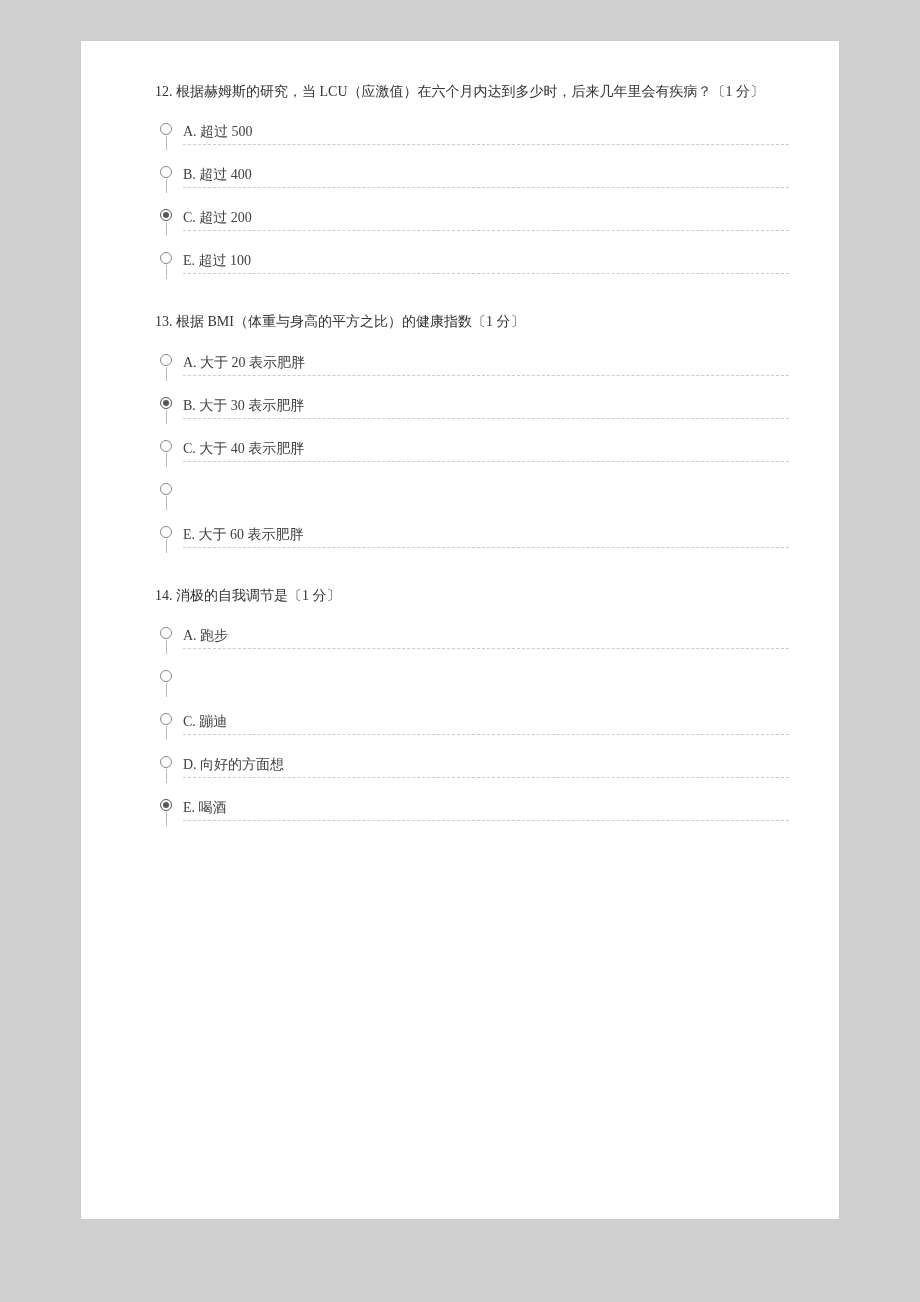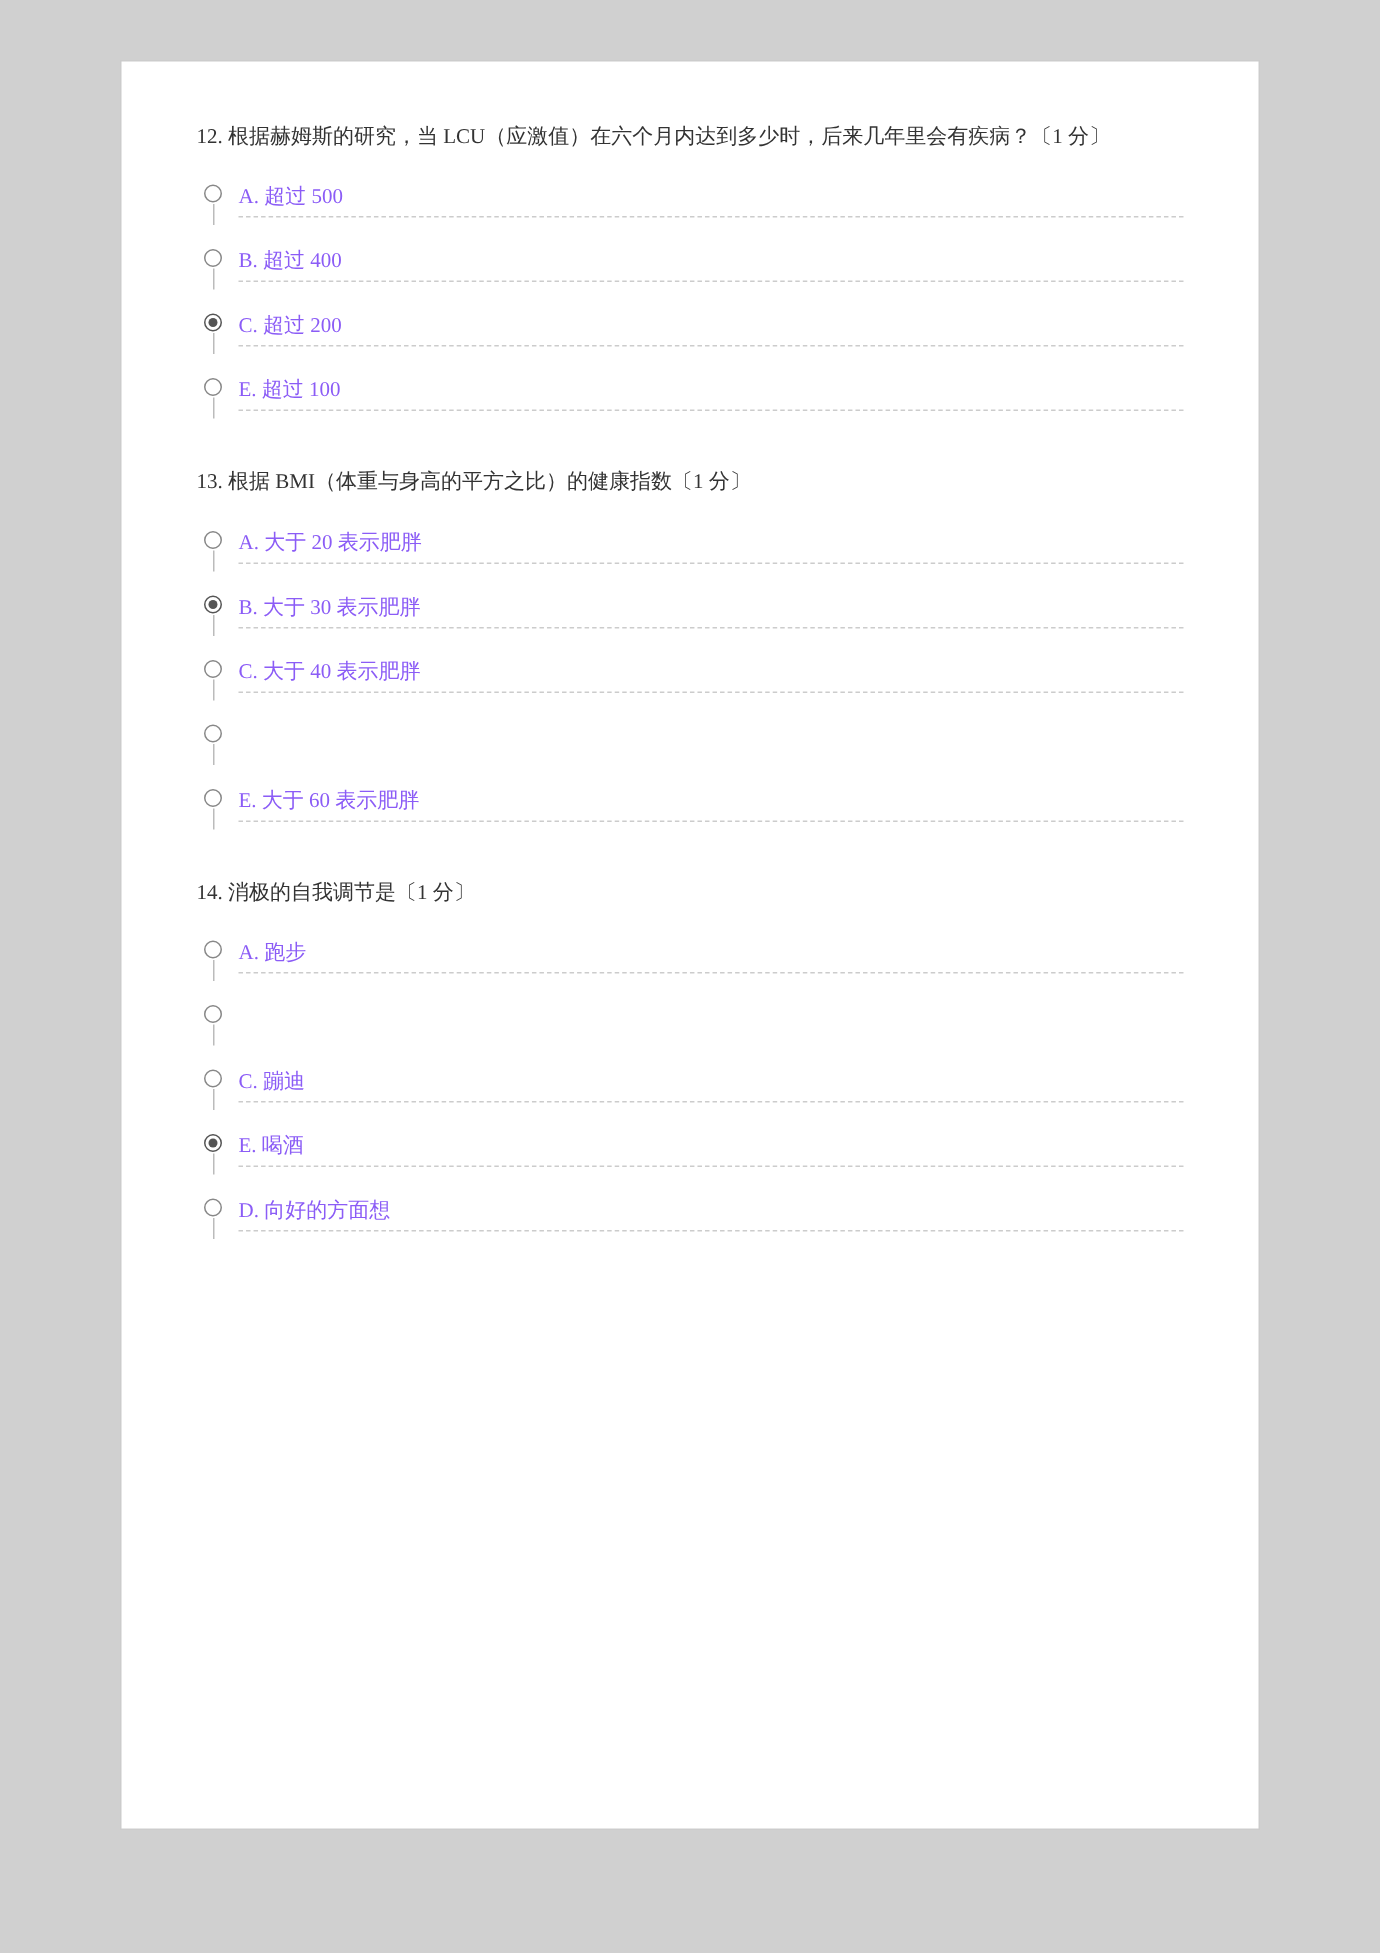--- a/index.html
+++ b/index.html
@@ -20,20 +20,21 @@
     }
     .page-container {
       background: #fff;
       border: 1px solid #ccc;
       width: 760px;
       padding: 40px 50px;
       min-height: 1180px;
     }
     .question-block {
       margin-bottom: 32px;
+      margin-left: 24px;
     }
     .question-title {
       font-size: 14px;
       color: #333;
       margin-bottom: 18px;
       line-height: 1.6;
     }
     .options-list {
       list-style: none;
       padding: 0;
@@ -78,21 +79,21 @@
       transform: translate(-50%, -50%);
     }
     .radio-line {
       width: 1px;
       height: 14px;
       background: #bbb;
       margin-top: 1px;
     }
     .option-label {
       font-size: 14px;
-      color: #8b5cf6;
+      color: #404040;
       line-height: 1.5;
       padding-top: 0;
       border-bottom: 1px dashed #ccc;
       flex: 1;
       padding-bottom: 2px;
     }
     .separator {
       margin-bottom: 30px;
     }
   </style>
@@ -193,27 +194,27 @@
         </li>
         <li class="option-item">
           <div class="radio-wrapper">
             <span class="radio-circle"></span>
             <div class="radio-line"></div>
           </div>
           <span class="option-label">C. 蹦迪</span>
         </li>
         <li class="option-item">
           <div class="radio-wrapper">
+            <span class="radio-circle"></span>
+            <div class="radio-line"></div>
+          </div>
+          <span class="option-label">D. 向好的方面想</span>
+        </li>
+        <li class="option-item">
+          <div class="radio-wrapper">
             <span class="radio-circle selected"></span>
             <div class="radio-line"></div>
           </div>
           <span class="option-label">E. 喝酒</span>
-        </li>
-        <li class="option-item">
-          <div class="radio-wrapper">
-            <span class="radio-circle"></span>
-            <div class="radio-line"></div>
-          </div>
-          <span class="option-label">D. 向好的方面想</span>
         </li>
       </ul>
     </div>
   </div>
 
 </body></html>

